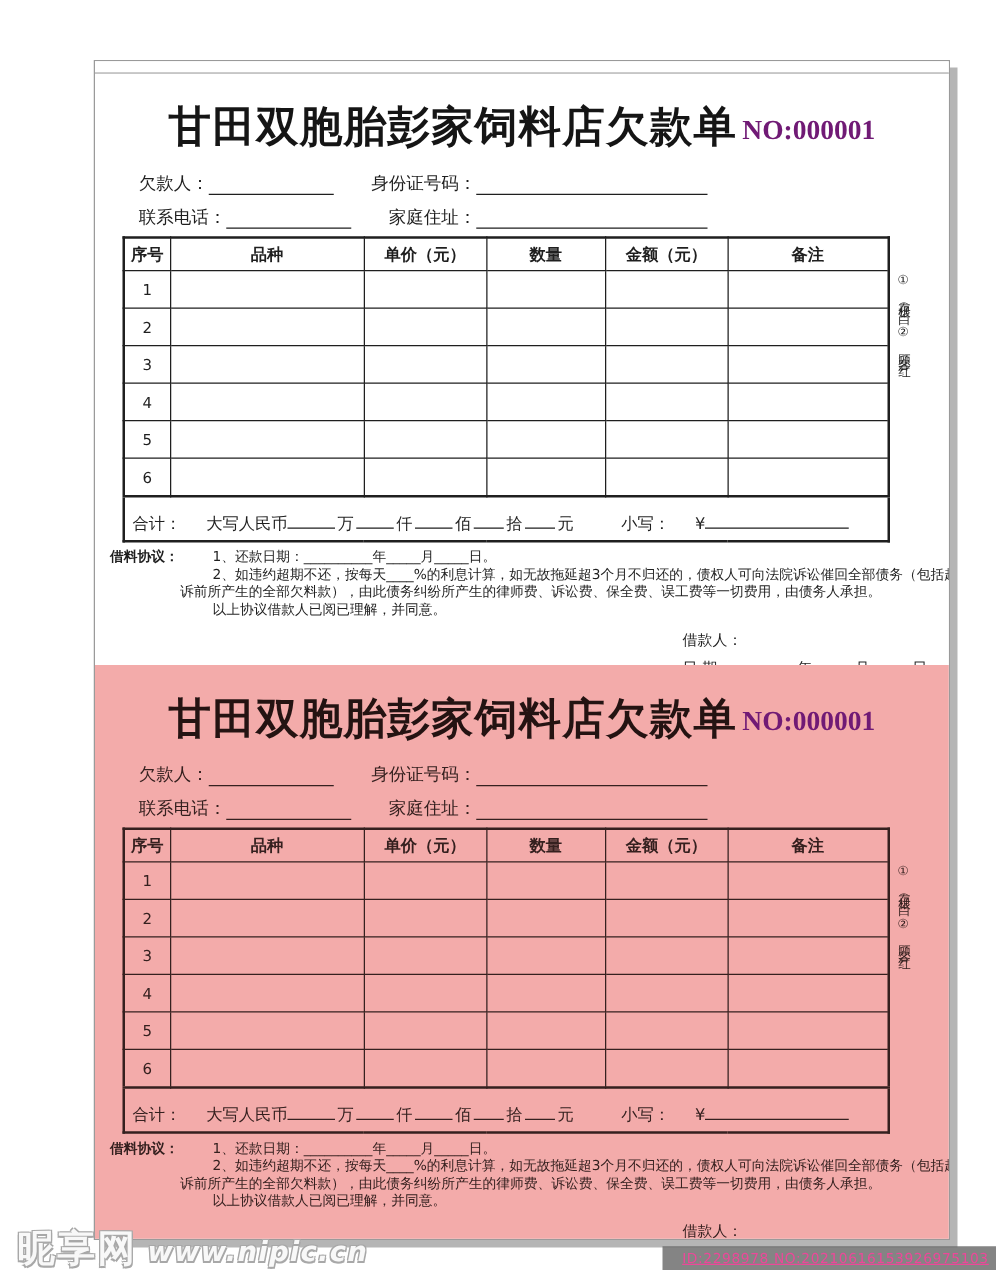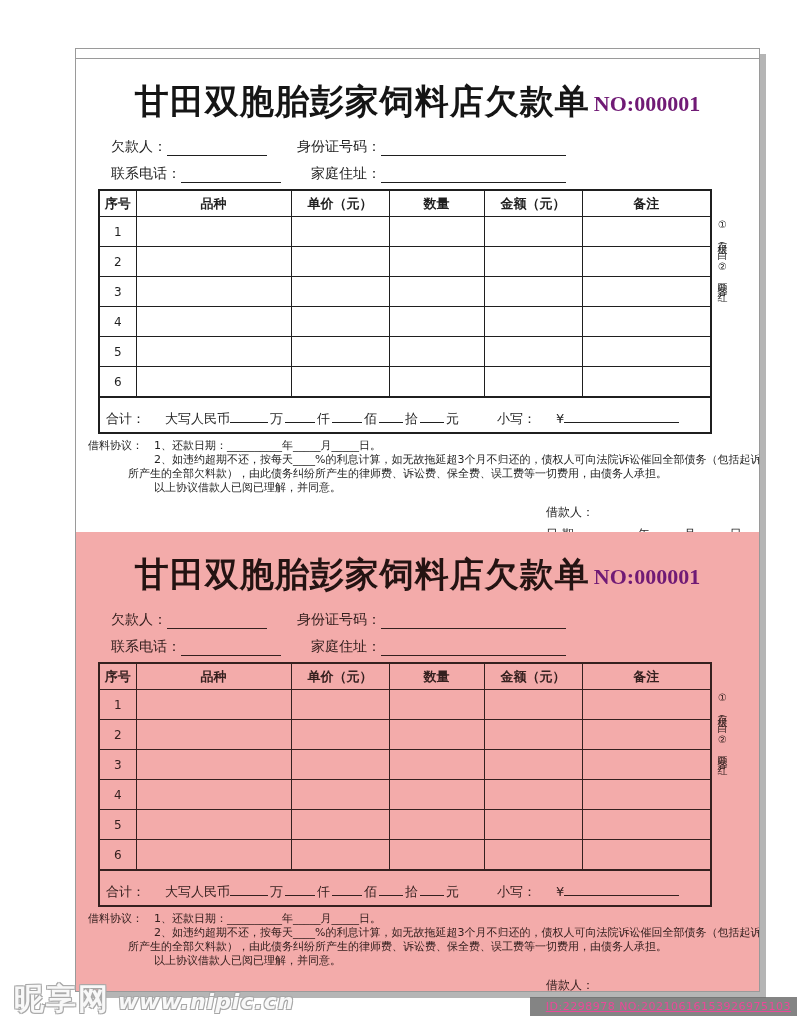--- a/index.html
+++ b/index.html
@@ -57,23 +57,23 @@
   .total-line .blank{height:13px;vertical-align:baseline;}
   .total-line .u{margin:0 2px;}
   .gap20{display:inline-block;width:20px;}
   .gap40{display:inline-block;width:36px;}
   .blank.w38{width:38px;} .blank.w30{width:30px;} .blank.w24{width:24px;} .blank.w115{width:115px;}
   
   .agreement{
     position:relative;margin:5px 0 0 12px;width:648px;
     font-size:11px;line-height:14px;padding-left:40px;
   }
-  .agr-label{position:absolute;left:0;top:0;font-weight:normal;}
+  .agr-label{position:absolute;left:0;top:0;font-weight:bold;}
   .agreement p{margin:0;}
-  .agreement p.ind{text-indent:26px;}
+  .agreement p.ind{text-indent:26px;padding-left:16px;}
   
   .sign{margin:6px 0 0 470px;font-size:12px;white-space:nowrap;}
   .sign-row{height:22px;display:flex;align-items:center;}
   .sign-row .y{margin-left:52px;} .sign-row .m{margin-left:34px;} .sign-row .d{margin-left:34px;}
   
   .copy-note{
     position:absolute;right:30px;top:160px;height:230px;
     writing-mode:vertical-rl;text-orientation:upright;
     font-size:10px;letter-spacing:3px;white-space:nowrap;
   }

